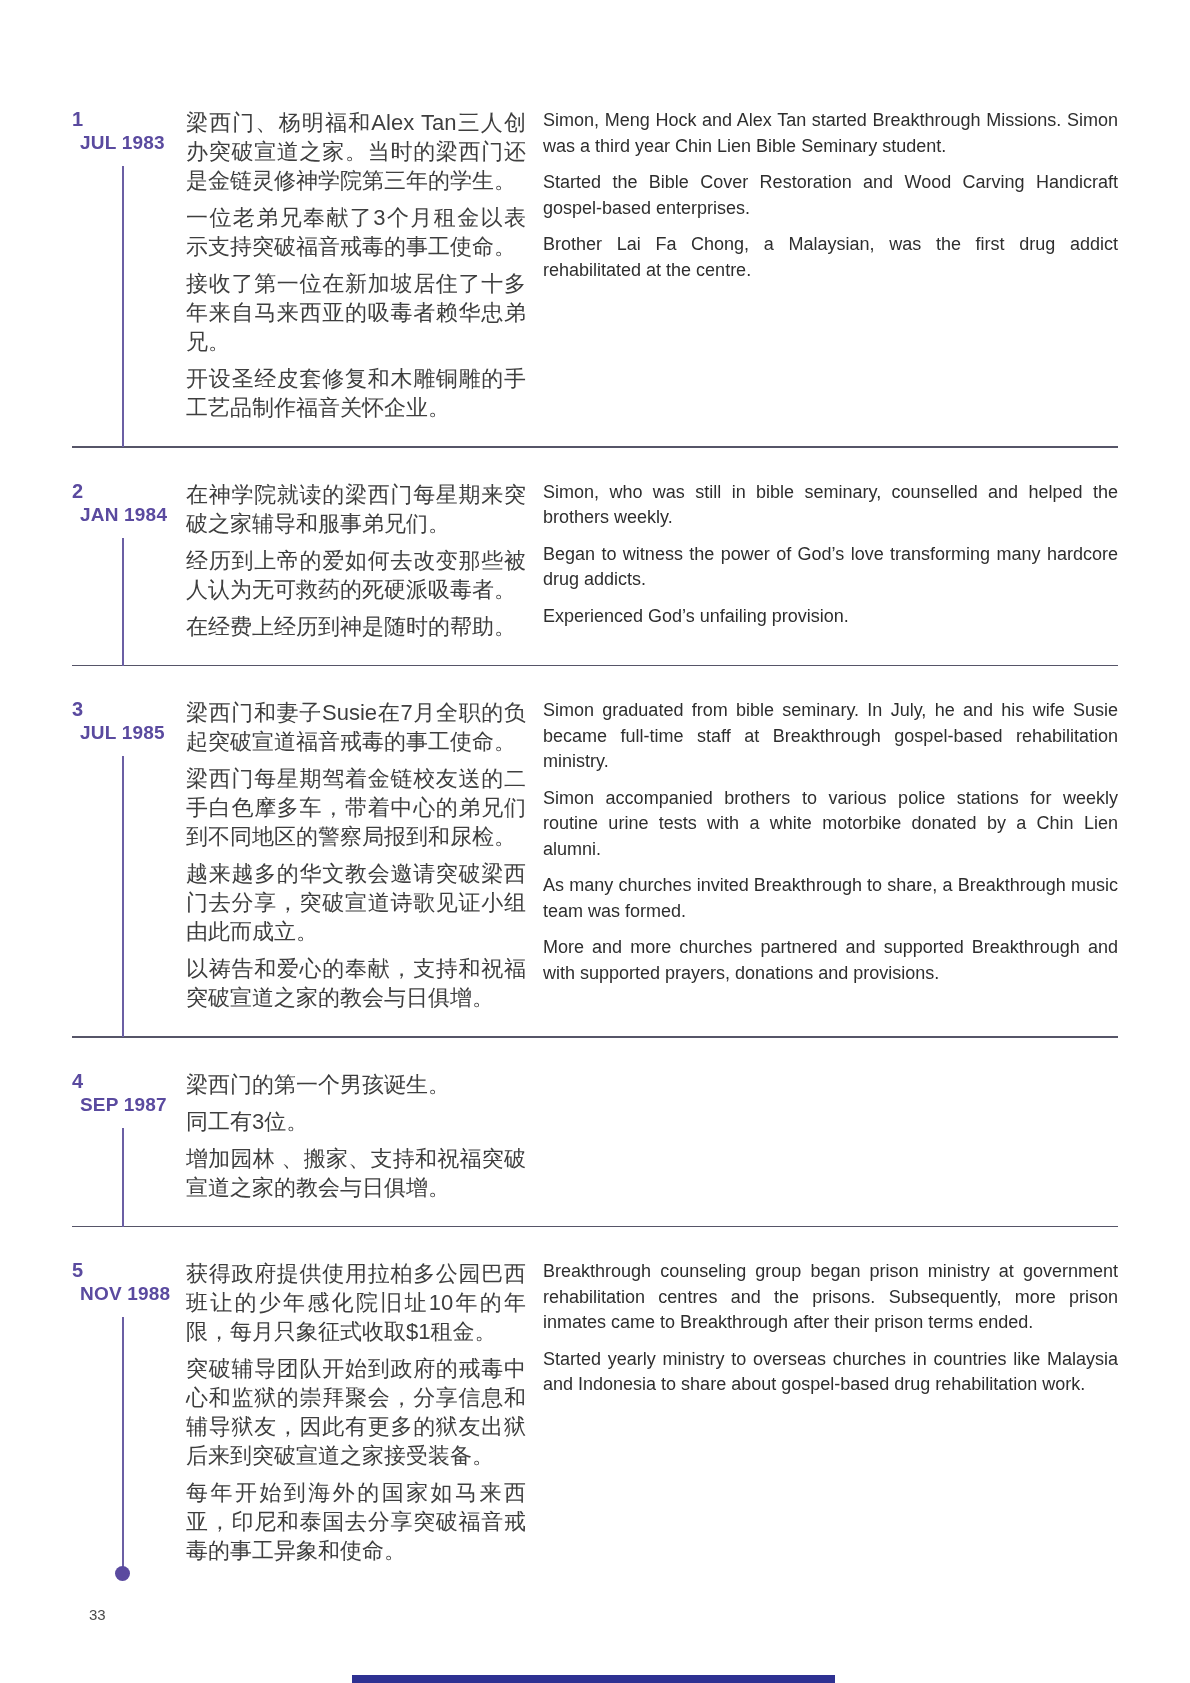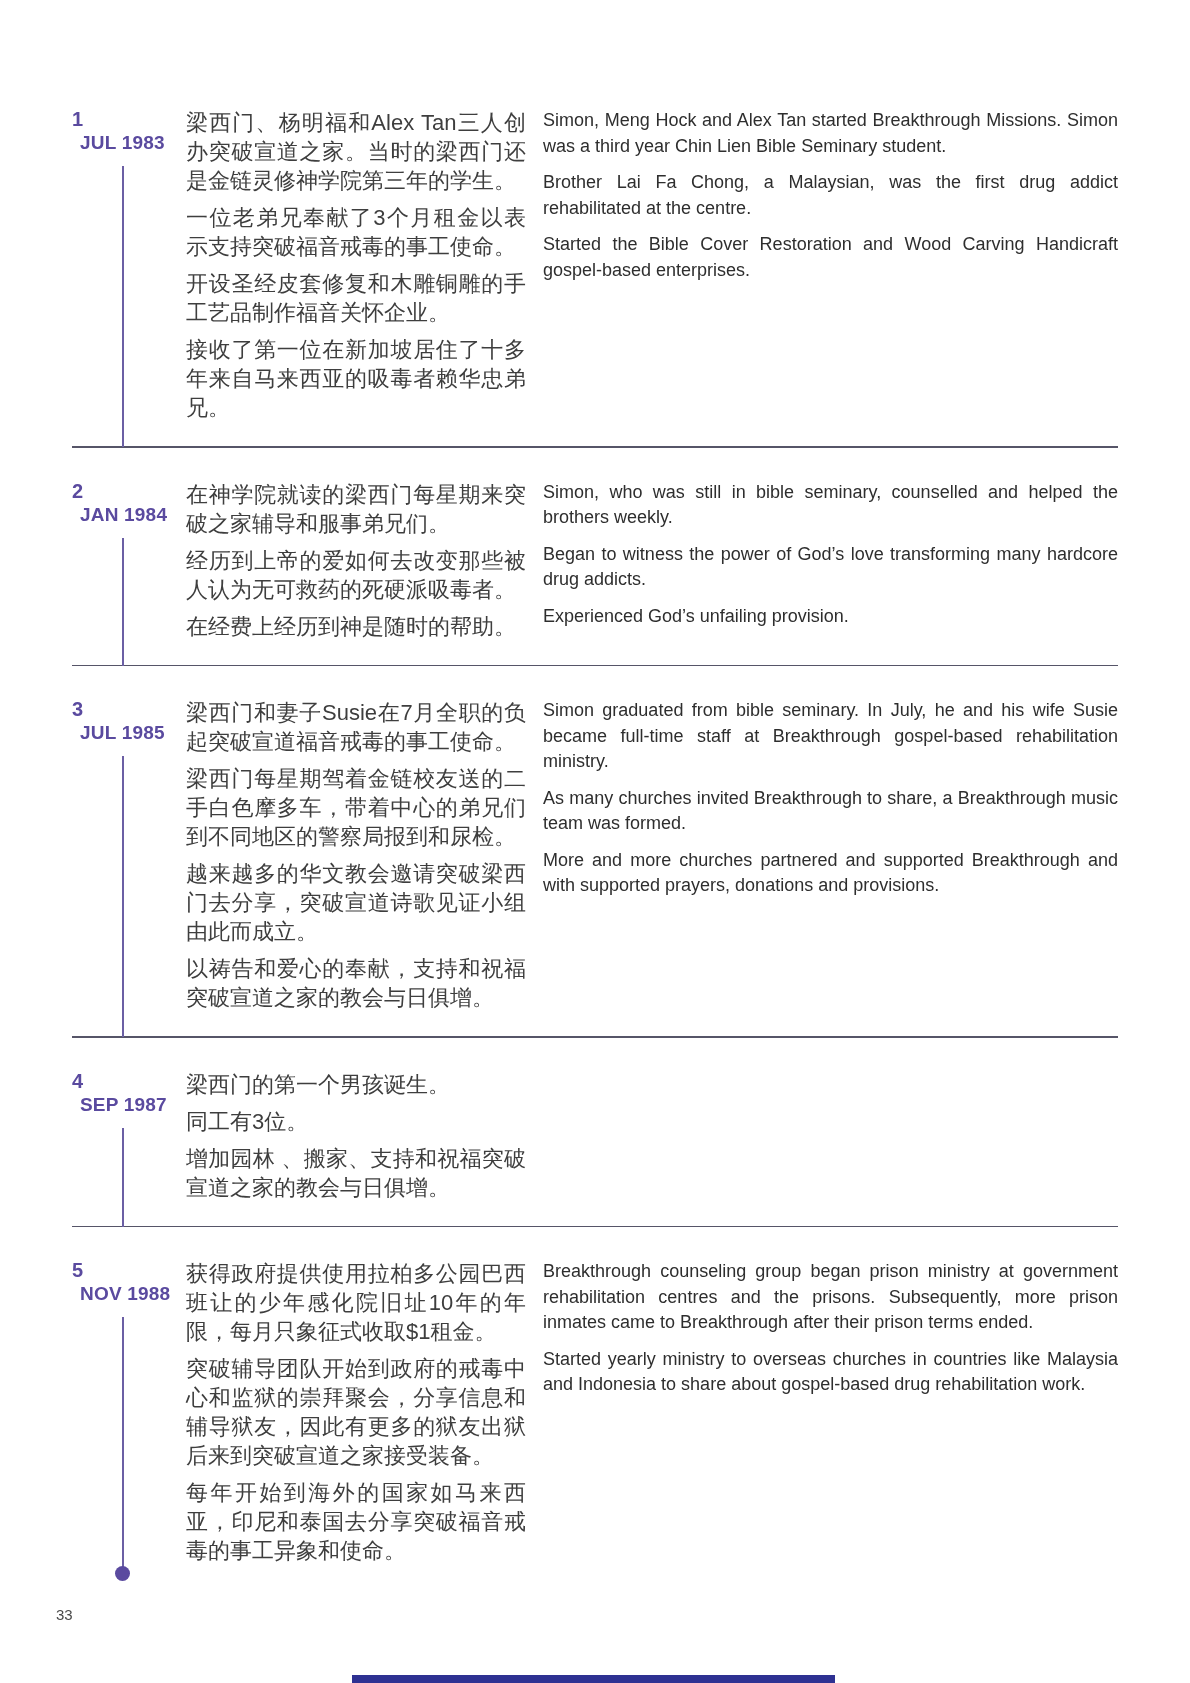--- a/index.html
+++ b/index.html
@@ -19,44 +19,44 @@
 
   .zh-col { padding-right:17px; }
   .zh-para { font-size:22px; line-height:29px; color:#3e3e3e; text-align:justify; margin-bottom:8px; }
   .zh-para:last-child { margin-bottom:0; }
   .en-col { }
   .en-para { font-size:18px; line-height:25.5px; color:#2e2e2e; text-align:justify; margin-bottom:11px; }
   .en-para:last-child { margin-bottom:0; }
 
   .separator { height:1.5px; background:var(--sep); margin-bottom:32px; }
 
-  .page-num { position:absolute; left:56px; top:1606px; font-size:15px; color:#4a4a4a; }
+  .page-num { position:absolute; left:89px; top:1606px; font-size:15px; color:#4a4a4a; }
   .footer-bar { position:absolute; left:352px; top:1675px; width:483px; height:8px; background:#2e3192; }
 </style>
 </head>
 <body>
 
 <div class="page">
   <div class="content">
   <div class="entry">
     <div class="marker">
       <div class="num">1</div>
       <div class="date">JUL 1983</div>
       <div class="vline"></div>
     </div>
     <div class="zh-col">
           <p class="zh-para">梁西门、杨明福和Alex Tan三人创办突破宣道之家。当时的梁西门还是金链灵修神学院第三年的学生。</p>
           <p class="zh-para">一位老弟兄奉献了3个月租金以表示支持突破福音戒毒的事工使命。</p>
+          <p class="zh-para">接收了第一位在新加坡居住了十多年来自马来西亚的吸毒者赖华忠弟兄。</p>
           <p class="zh-para">开设圣经皮套修复和木雕铜雕的手工艺品制作福音关怀企业。</p>
-          <p class="zh-para">接收了第一位在新加坡居住了十多年来自马来西亚的吸毒者赖华忠弟兄。</p>
         </div>
     <div class="en-col">
           <p class="en-para">Simon, Meng Hock and Alex Tan started Breakthrough Missions. Simon was a third year Chin Lien Bible Seminary student.</p>
+          <p class="en-para">Started the Bible Cover Restoration and Wood Carving Handicraft gospel-based enterprises.</p>
           <p class="en-para">Brother Lai Fa Chong, a Malaysian, was the first drug addict rehabilitated at the centre.</p>
-          <p class="en-para">Started the Bible Cover Restoration and Wood Carving Handicraft gospel-based enterprises.</p>
         </div>
   </div>
 <div class="separator"></div>
   <div class="entry">
     <div class="marker">
       <div class="num">2</div>
       <div class="date">JAN 1984</div>
       <div class="vline"></div>
     </div>
     <div class="zh-col">
@@ -78,20 +78,21 @@
       <div class="vline"></div>
     </div>
     <div class="zh-col">
           <p class="zh-para">梁西门和妻子Susie在7月全职的负起突破宣道福音戒毒的事工使命。</p>
           <p class="zh-para">梁西门每星期驾着金链校友送的二手白色摩多车，带着中心的弟兄们到不同地区的警察局报到和尿检。</p>
           <p class="zh-para">越来越多的华文教会邀请突破梁西门去分享，突破宣道诗歌见证小组由此而成立。</p>
           <p class="zh-para">以祷告和爱心的奉献，支持和祝福突破宣道之家的教会与日俱增。</p>
         </div>
     <div class="en-col">
           <p class="en-para">Simon graduated from bible seminary. In July, he and his wife Susie became full-time staff at Breakthrough gospel-based rehabilitation ministry.</p>
+          <p class="en-para">Simon accompanied brothers to various police stations for weekly routine urine tests with a white motorbike donated by a Chin Lien alumni.</p>
           <p class="en-para">As many churches invited Breakthrough to share, a Breakthrough music team was formed.</p>
           <p class="en-para">More and more churches partnered and supported Breakthrough and with supported prayers, donations and provisions.</p>
         </div>
   </div>
 <div class="separator"></div>
   <div class="entry">
     <div class="marker">
       <div class="num">4</div>
       <div class="date">SEP 1987</div>
       <div class="vline"></div>

